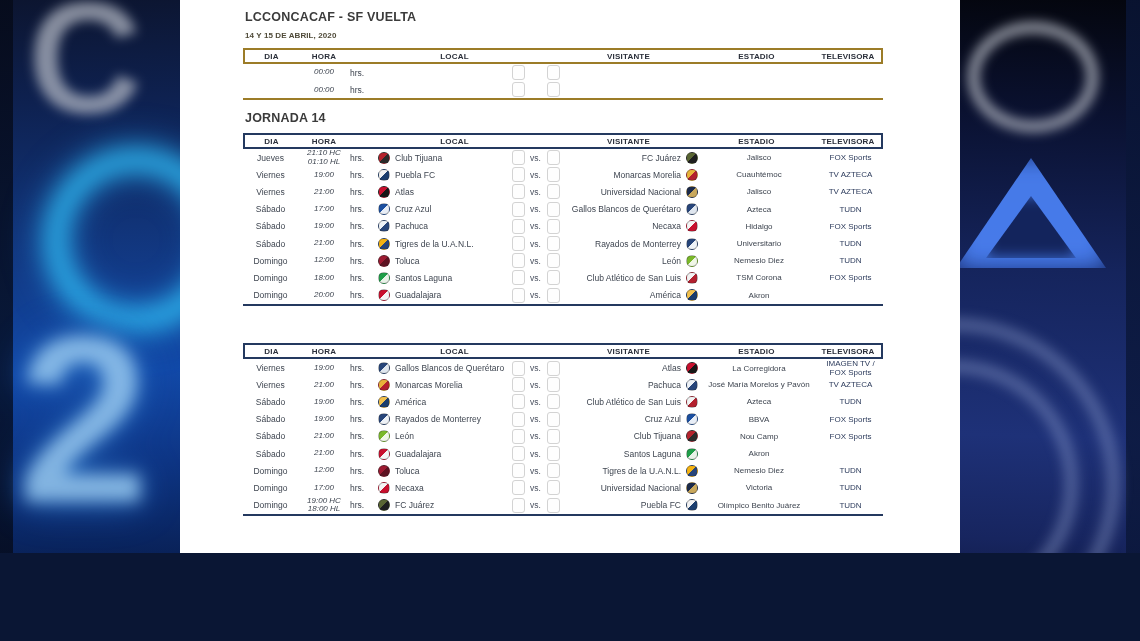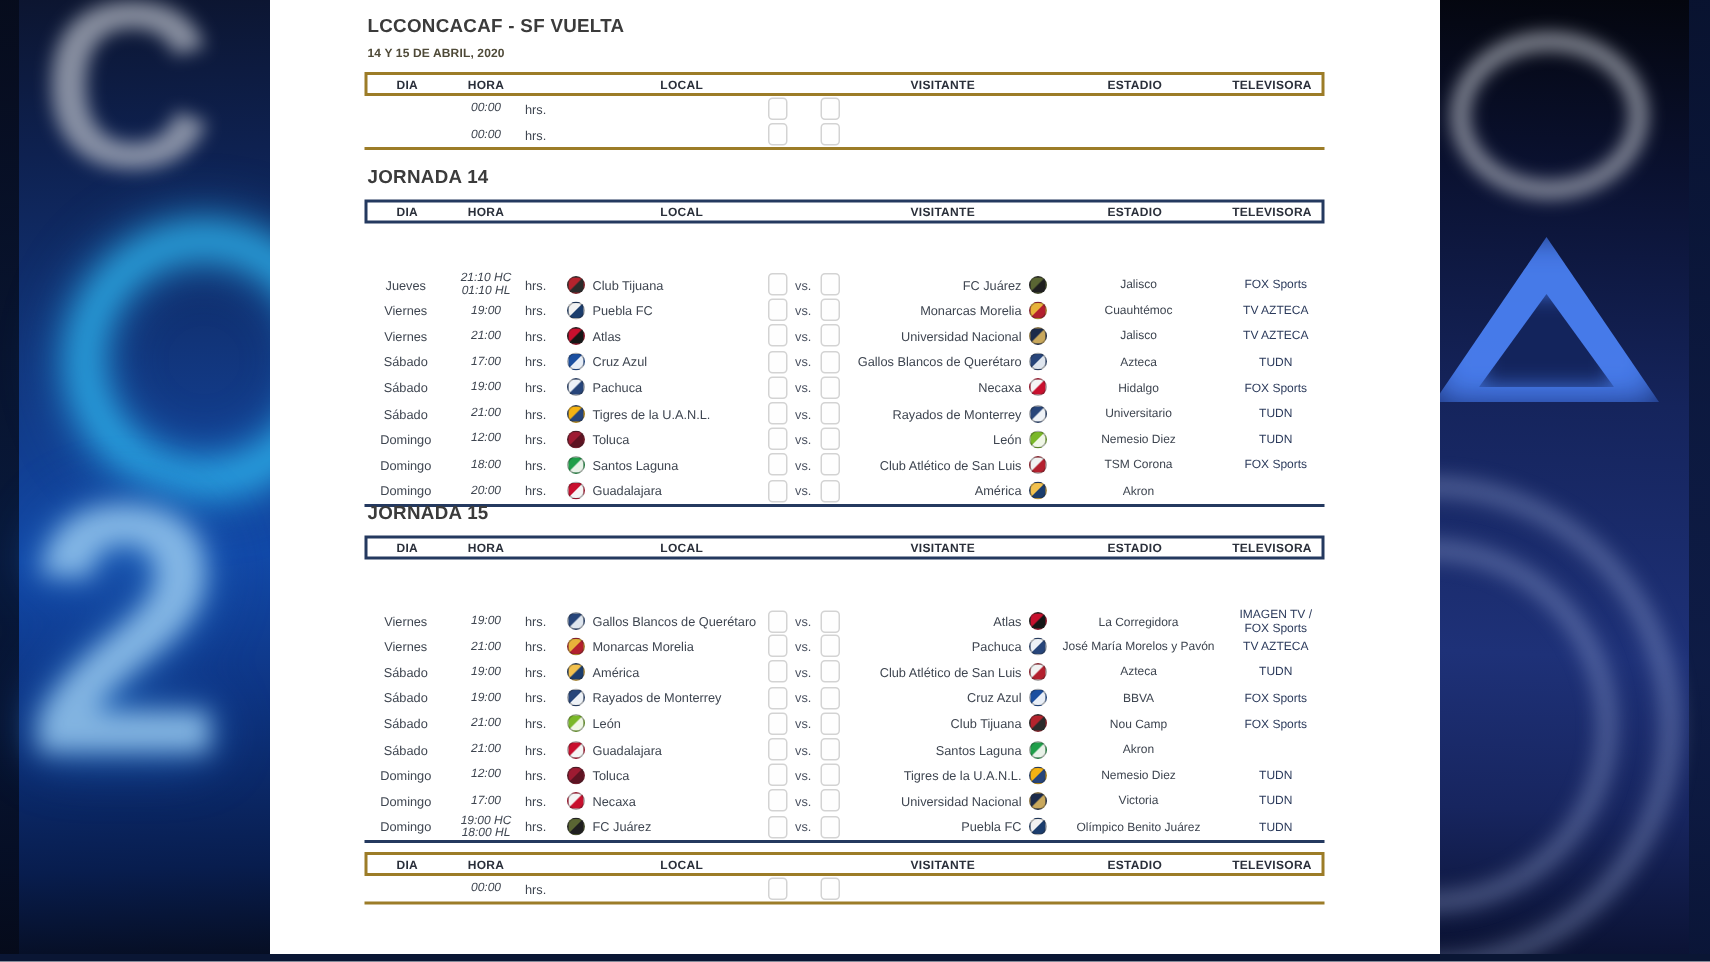--- a/index.html
+++ b/index.html
@@ -1,17 +1,17 @@
 <!DOCTYPE html>
 <html><head>
 <meta charset="utf-8">
 <style>
   html,body{margin:0;padding:0;}
   body{width:1140px;height:641px;overflow:hidden;background:#0a1634;font-family:"Liberation Sans",sans-serif;}
-  .stage{position:relative;width:1140px;height:636px;overflow:hidden;}
+  .stage{position:relative;width:1140px;height:553px;overflow:hidden;}
 
   
   .bg-strip{position:absolute;top:0;height:641px;overflow:hidden;}
   .bg-left{left:0;width:180px;
     background:linear-gradient(90deg,rgba(5,9,22,.75) 0 13px,rgba(5,9,22,0) 13px),
     linear-gradient(178deg,#0c1530 0%,#0e2150 16%,#123a86 42%,#1249a8 58%,#0e3584 72%,#081d4e 90%,#060d20 100%);}
   .bg-right{right:0;width:180px;
     background:linear-gradient(270deg,rgba(10,22,56,.8) 0 14px,rgba(10,22,56,0) 14px),
     linear-gradient(182deg,#04060e 0%,#0a1130 18%,#15245c 42%,#1e3178 68%,#17255f 84%,#0a1130 100%);}
   .glyph{position:absolute;font-weight:bold;line-height:1;user-select:none;}
@@ -40,21 +40,21 @@
   .sec.navy .date{color:#2e7d28;}
 
   .tbl{margin:8px 0 0 63px;width:640px;}
   .thead{display:grid;grid-template-columns:53px 52px 209px 139px 117px 1fr;height:16px;
     align-items:center;box-sizing:border-box;border:2px solid #000;width:640px;background:#fff;}
   .sec.gold .thead{border-color:#9c7c28;}
   .sec.navy .thead{border-color:#24395f;}
   .th{text-align:center;font-size:8px;font-weight:bold;color:#2a2f3a;letter-spacing:.2px;}
   .tbody{border-bottom:2px solid #000;}
   .sec.gold .tbody{border-color:#9c7c28;}
-  .sec.navy .tbody{border-color:#24395f;margin-top:32px;}
+  .sec.navy .tbody{border-color:#24395f;}
   .row{display:grid;grid-template-columns:55px 52px 26px 135px 49px 140px 118px 65px;
     height:17.2px;align-items:center;}
   .cell{font-size:8.5px;color:#3e4550;}
   .c-dia{text-align:center;}
   .c-hora{text-align:center;line-height:8.5px;font-size:8px;font-style:italic;}
   .c-hrs{text-align:left;}
   .c-local{display:flex;align-items:center;gap:5px;padding-left:2px;overflow:hidden;white-space:nowrap;}
   .c-vis{display:flex;align-items:center;justify-content:flex-end;gap:5px;padding-right:2px;overflow:hidden;white-space:nowrap;}
   .c-est{text-align:center;font-size:8px;}
   .c-tv{text-align:center;font-size:8px;line-height:9px;color:#2c3b5c;}
@@ -364,21 +364,20 @@
               <div class="cell c-est">Akron</div>
               <div class="cell c-tv">
                 <div class=""></div>
               </div>
             </div>
           </div>
         </div>
     </section>
 
     <section class="sec navy" style="top:335px">
-      <h2>JORNADA 15</h2>
       <div class="tbl">
           <div class="thead">
             <div class="th">DIA</div>
             <div class="th">HORA</div>
             <div class="th">LOCAL</div>
             <div class="th">VISITANTE</div>
             <div class="th">ESTADIO</div>
             <div class="th">TELEVISORA</div>
           </div>
           <div class="tbody">

